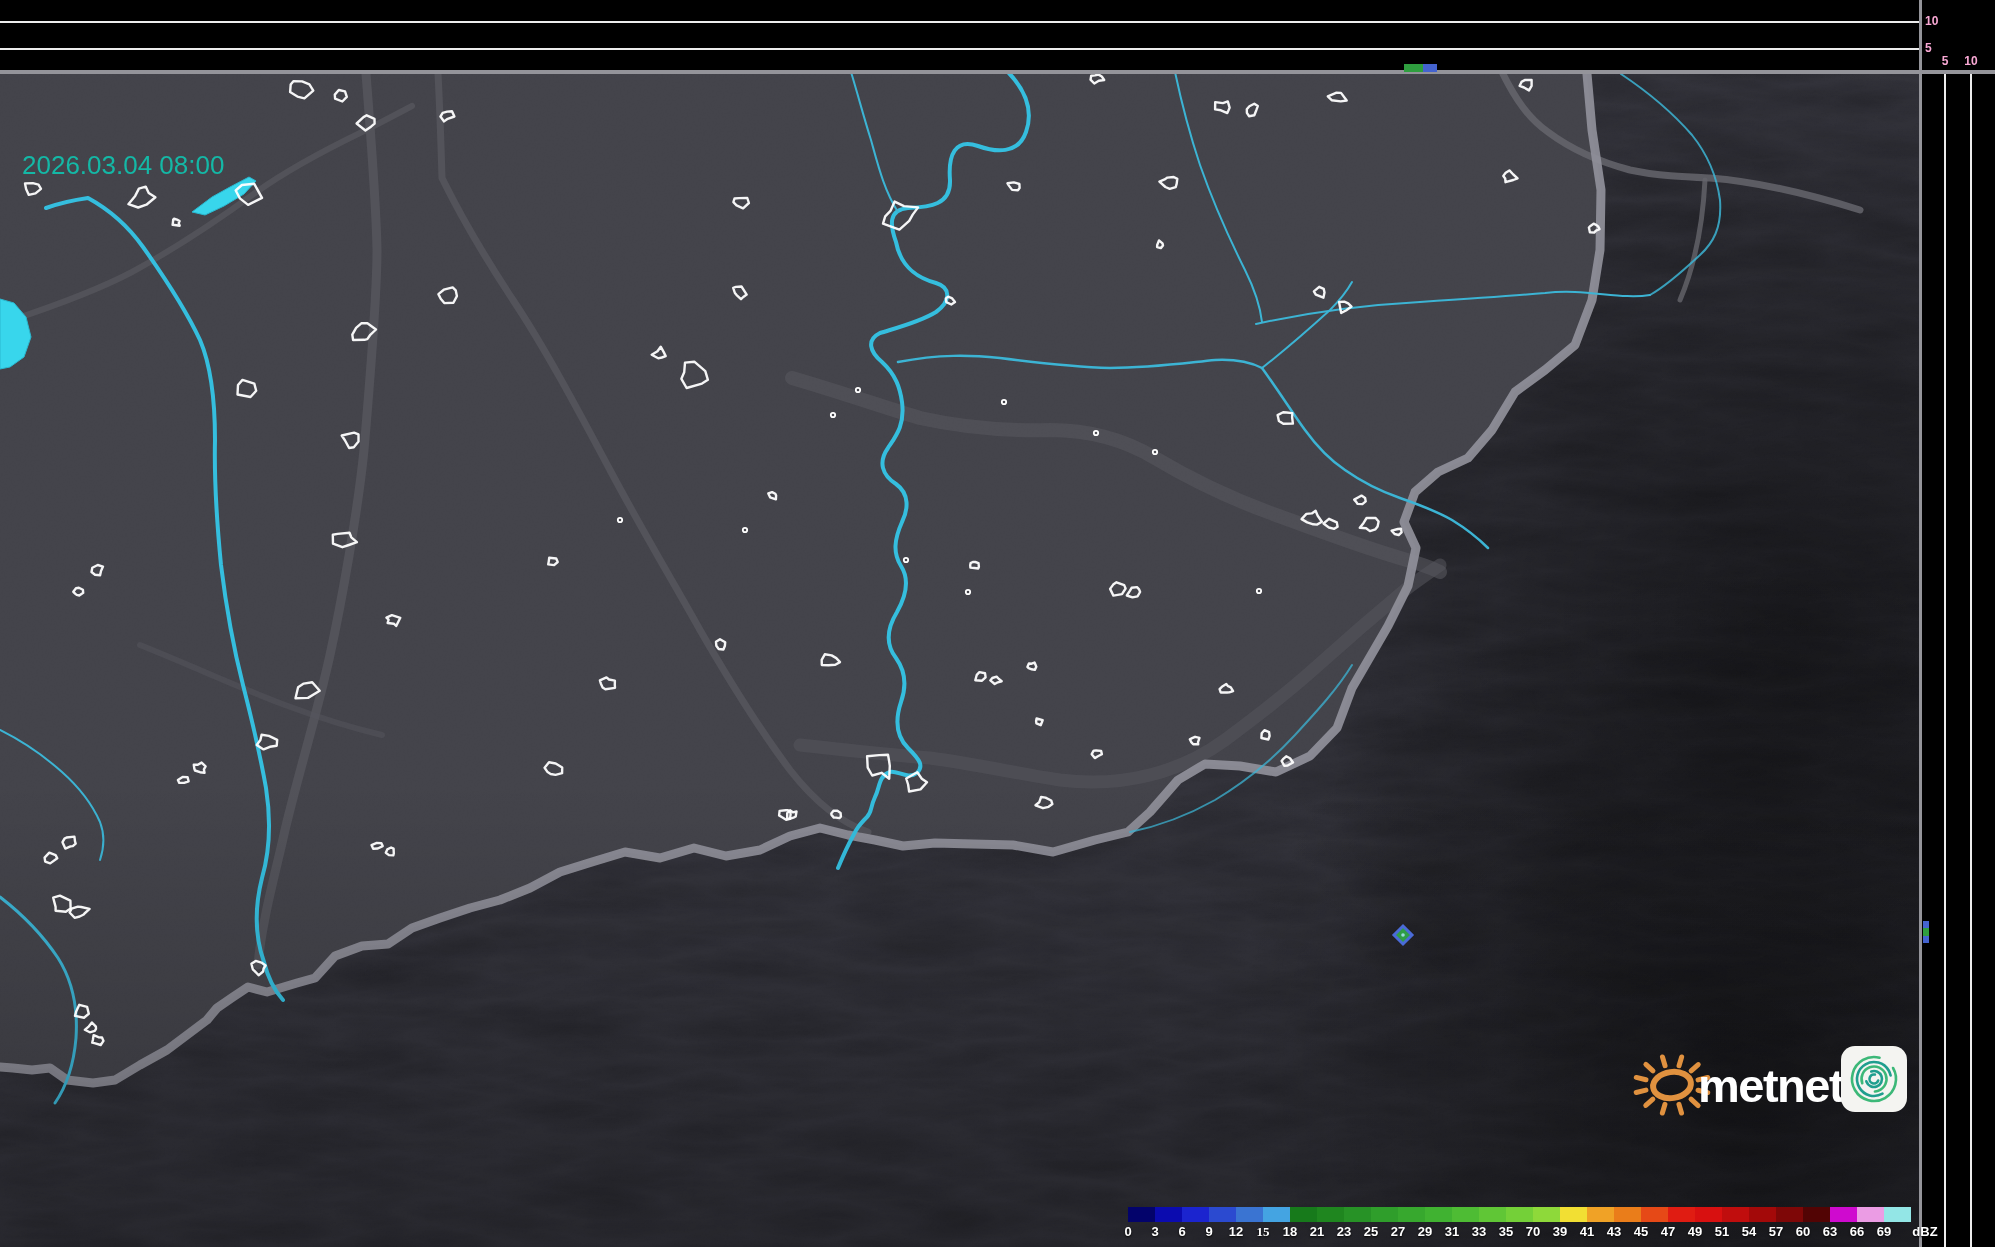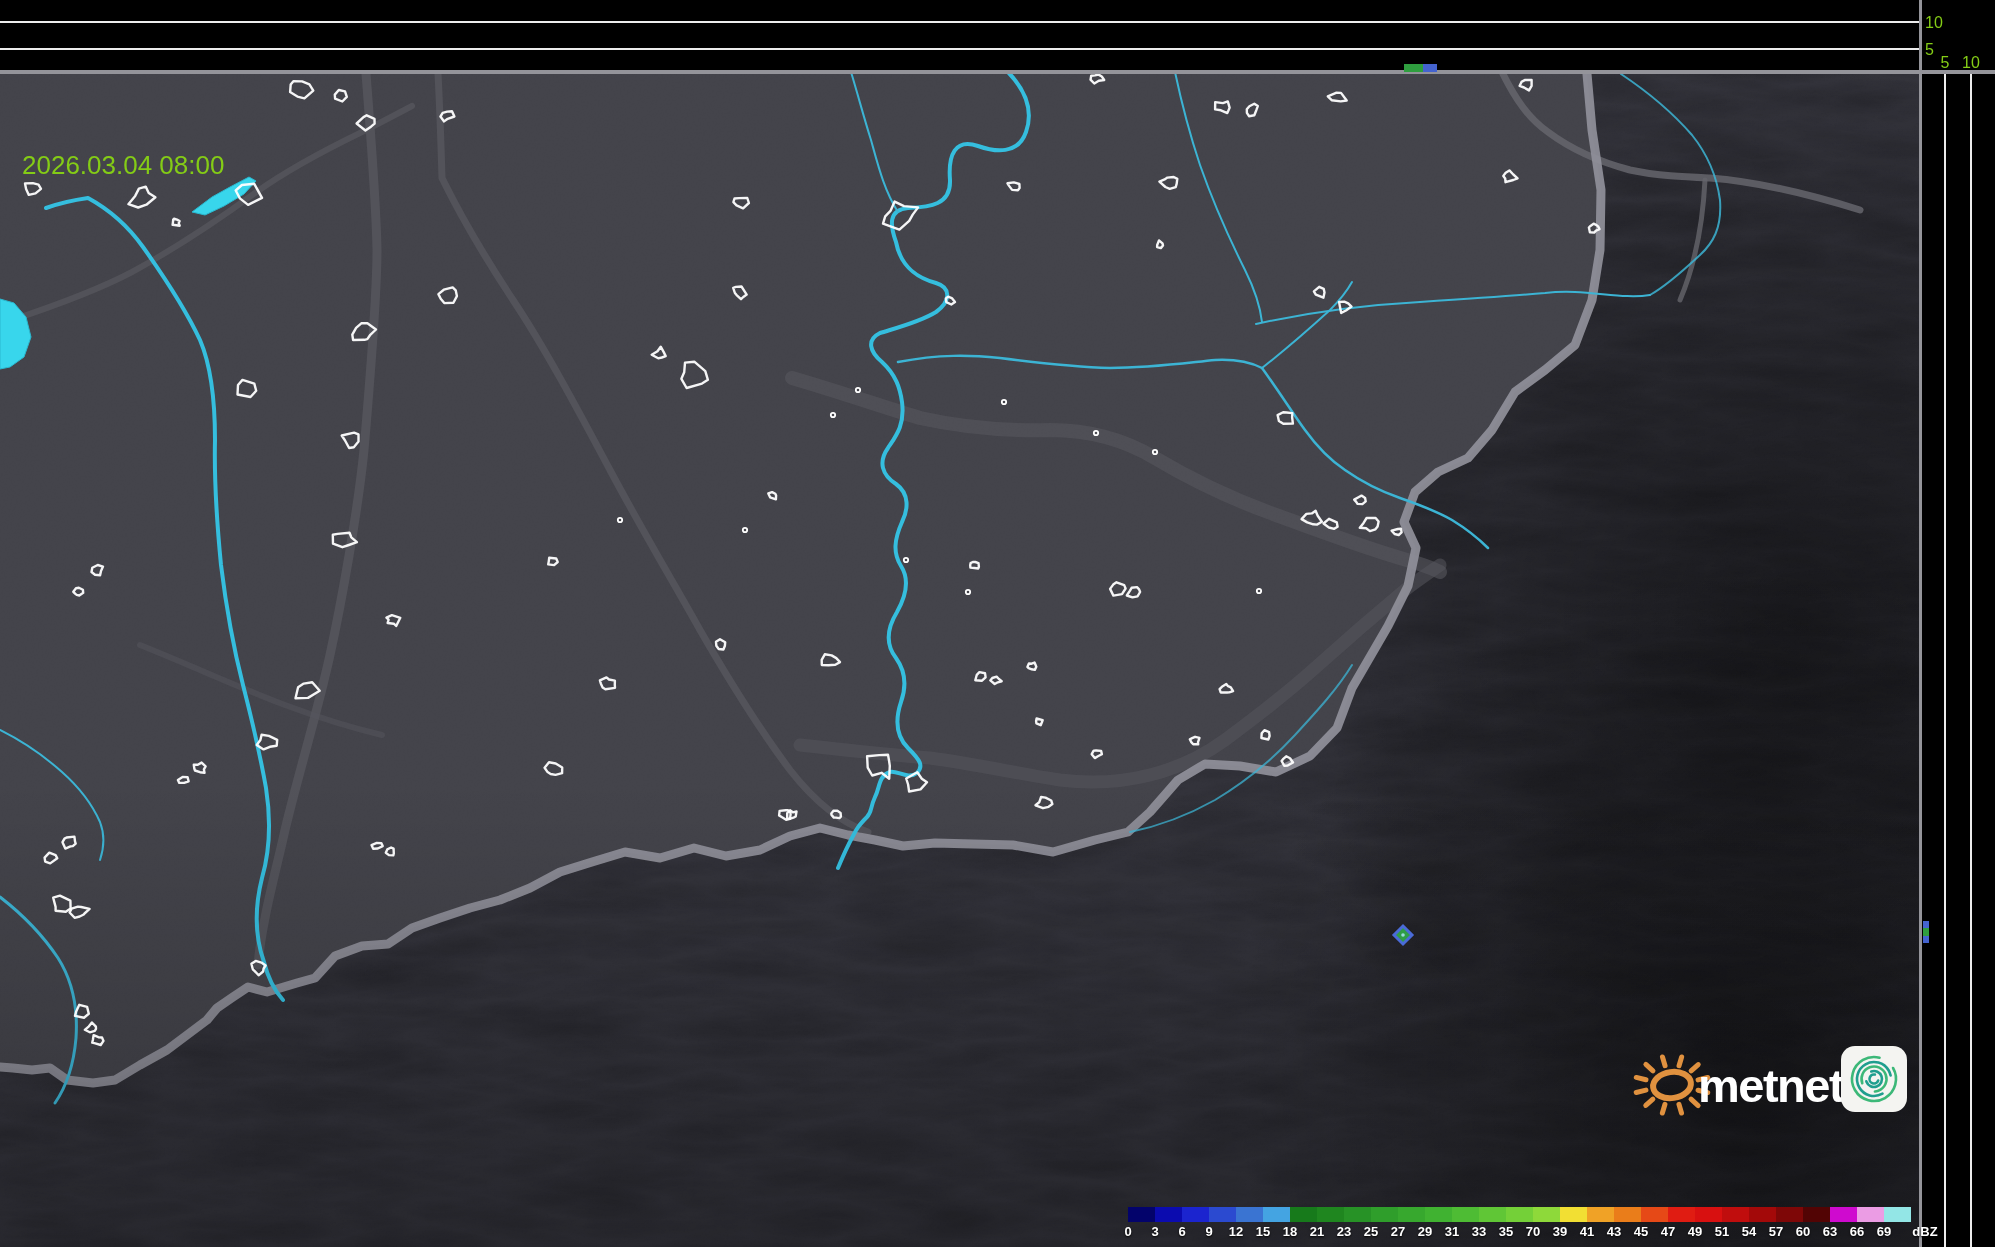--- a/index.html
+++ b/index.html
@@ -2,28 +2,28 @@
 <html><head>
 <meta charset="utf-8">
 <style>
   html,body{margin:0;padding:0;background:#000;}
   .stage{position:relative;width:1995px;height:1247px;background:#000;overflow:hidden;
          font-family:"Liberation Sans",sans-serif;}
   .stage *{box-sizing:border-box;}
   #mapwrap{position:absolute;left:0;top:72px;width:1921px;height:1175px;}
   #m{position:absolute;left:0;top:0;}
   .title{position:absolute;left:20px;top:96px;font-size:42px;color:#fff;letter-spacing:0.5px;white-space:nowrap;}
-  .datetime{position:absolute;left:22px;top:150px;font-size:26px;color:#84cc16;white-space:nowrap;}
+  .datetime{position:absolute;left:22px;top:150px;font-size:26px;color:#14b8a6;white-space:nowrap;}
   .panel-top{position:absolute;left:0;top:0;width:1921px;height:70px;background:#000;}
   .panel-right{position:absolute;left:1923px;top:0;width:72px;height:1247px;background:#000;}
   .sep-h{position:absolute;left:0;top:70px;width:1995px;height:4px;background:#94949a;}
   .sep-v{position:absolute;left:1919px;top:0;width:3px;height:1247px;background:#94949a;}
   .gridline-h{position:absolute;height:2px;background:#ececec;}
   .gridline-v{position:absolute;width:2px;background:#ececec;}
-  .axis-label{position:absolute;color:#84cc16;font-size:16px;font-weight:normal;text-align:center;}
+  .axis-label{position:absolute;color:#f9a8d4;font-size:12px;font-weight:bold;text-align:center;}
   .echo-rect{position:absolute;}
   .cb-seg{position:absolute;height:15px;}
   .cb-label{position:absolute;width:34px;margin-left:-17px;text-align:center;color:#fff;
             font-size:13px;font-weight:bold;text-shadow:0 1px 2px #000;}
   .logo{position:absolute;left:1630px;top:1046px;width:290px;height:78px;}
 </style>
 </head>
 <body>
 
 <div class="stage">
@@ -206,21 +206,21 @@
       <div class="cb-label" style="left: 1128px; top: 1224px;">0</div>
       <div class="cb-seg" style="left: 1155px; top: 1207px; width: 27px; background: rgb(11, 11, 175);"></div>
       <div class="cb-label" style="left: 1155px; top: 1224px;">3</div>
       <div class="cb-seg" style="left: 1182px; top: 1207px; width: 27px; background: rgb(27, 36, 207);"></div>
       <div class="cb-label" style="left: 1182px; top: 1224px;">6</div>
       <div class="cb-seg" style="left: 1209px; top: 1207px; width: 27px; background: rgb(43, 74, 208);"></div>
       <div class="cb-label" style="left: 1209px; top: 1224px;">9</div>
       <div class="cb-seg" style="left: 1236px; top: 1207px; width: 27px; background: rgb(58, 116, 210);"></div>
       <div class="cb-label" style="left: 1236px; top: 1224px;">12</div>
       <div class="cb-seg" style="left: 1263px; top: 1207px; width: 27px; background: rgb(68, 164, 226);"></div>
-      <div class="cb-label" style="left: 1263px; top: 1224px;">15</div>
+      <div class="cb-label" style="left: 1263px; top: 1224px; font-family: Liberation Serif, serif;">15</div>
       <div class="cb-seg" style="left: 1290px; top: 1207px; width: 27px; background: rgb(23, 122, 27);"></div>
       <div class="cb-label" style="left: 1290px; top: 1224px;">18</div>
       <div class="cb-seg" style="left: 1317px; top: 1207px; width: 27px; background: rgb(31, 134, 31);"></div>
       <div class="cb-label" style="left: 1317px; top: 1224px;">21</div>
       <div class="cb-seg" style="left: 1344px; top: 1207px; width: 27px; background: rgb(39, 146, 38);"></div>
       <div class="cb-label" style="left: 1344px; top: 1224px;">23</div>
       <div class="cb-seg" style="left: 1371px; top: 1207px; width: 27px; background: rgb(47, 158, 43);"></div>
       <div class="cb-label" style="left: 1371px; top: 1224px;">25</div>
       <div class="cb-seg" style="left: 1398px; top: 1207px; width: 27px; background: rgb(55, 168, 46);"></div>
       <div class="cb-label" style="left: 1398px; top: 1224px;">27</div>

